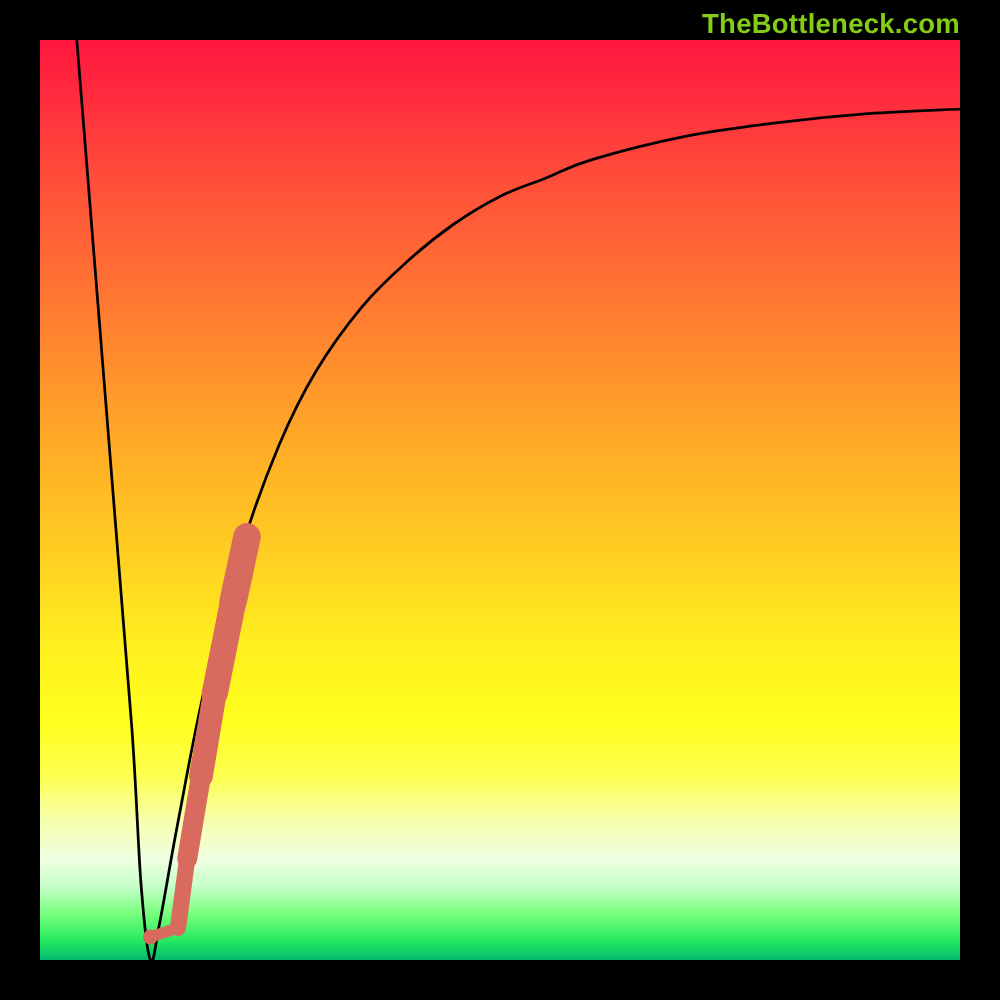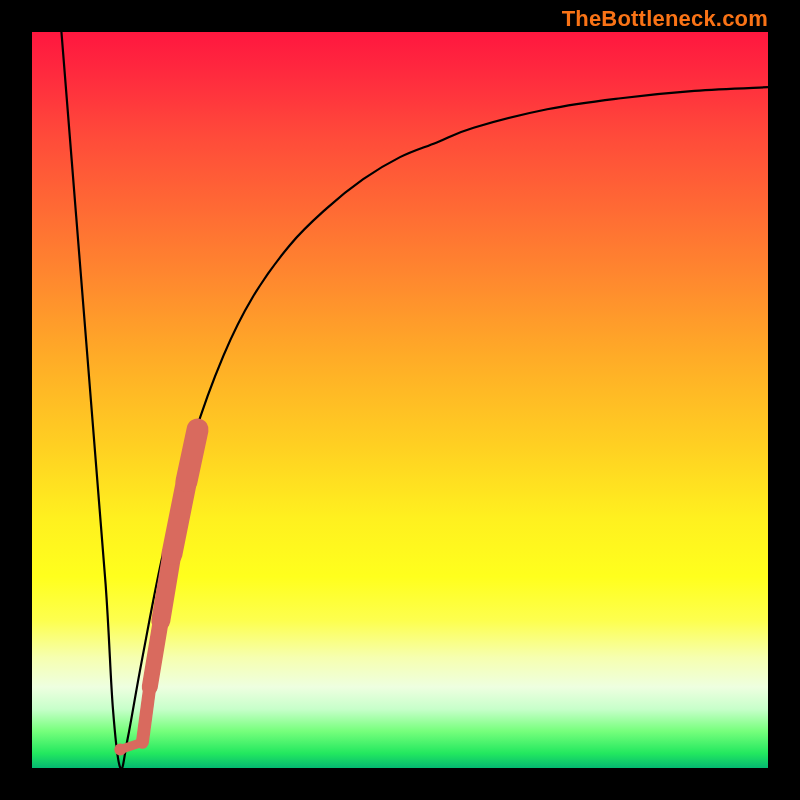--- a/index.html
+++ b/index.html
@@ -42,21 +42,21 @@
       #23e85f 98%,
       #04b971 100%);
   }
   .watermark {
     position: absolute;
     right: 32px;
     top: 6px;
     font-family: Arial, Helvetica, sans-serif;
     font-size: 22px;
     font-weight: 600;
-    color: #f97316;
+    color: #84cc16;
     letter-spacing: 0.2px;
   }
   svg.overlay {
     position: absolute;
     left: 32px;
     top: 32px;
     width: 736px;
     height: 736px;
     overflow: visible;
   }

